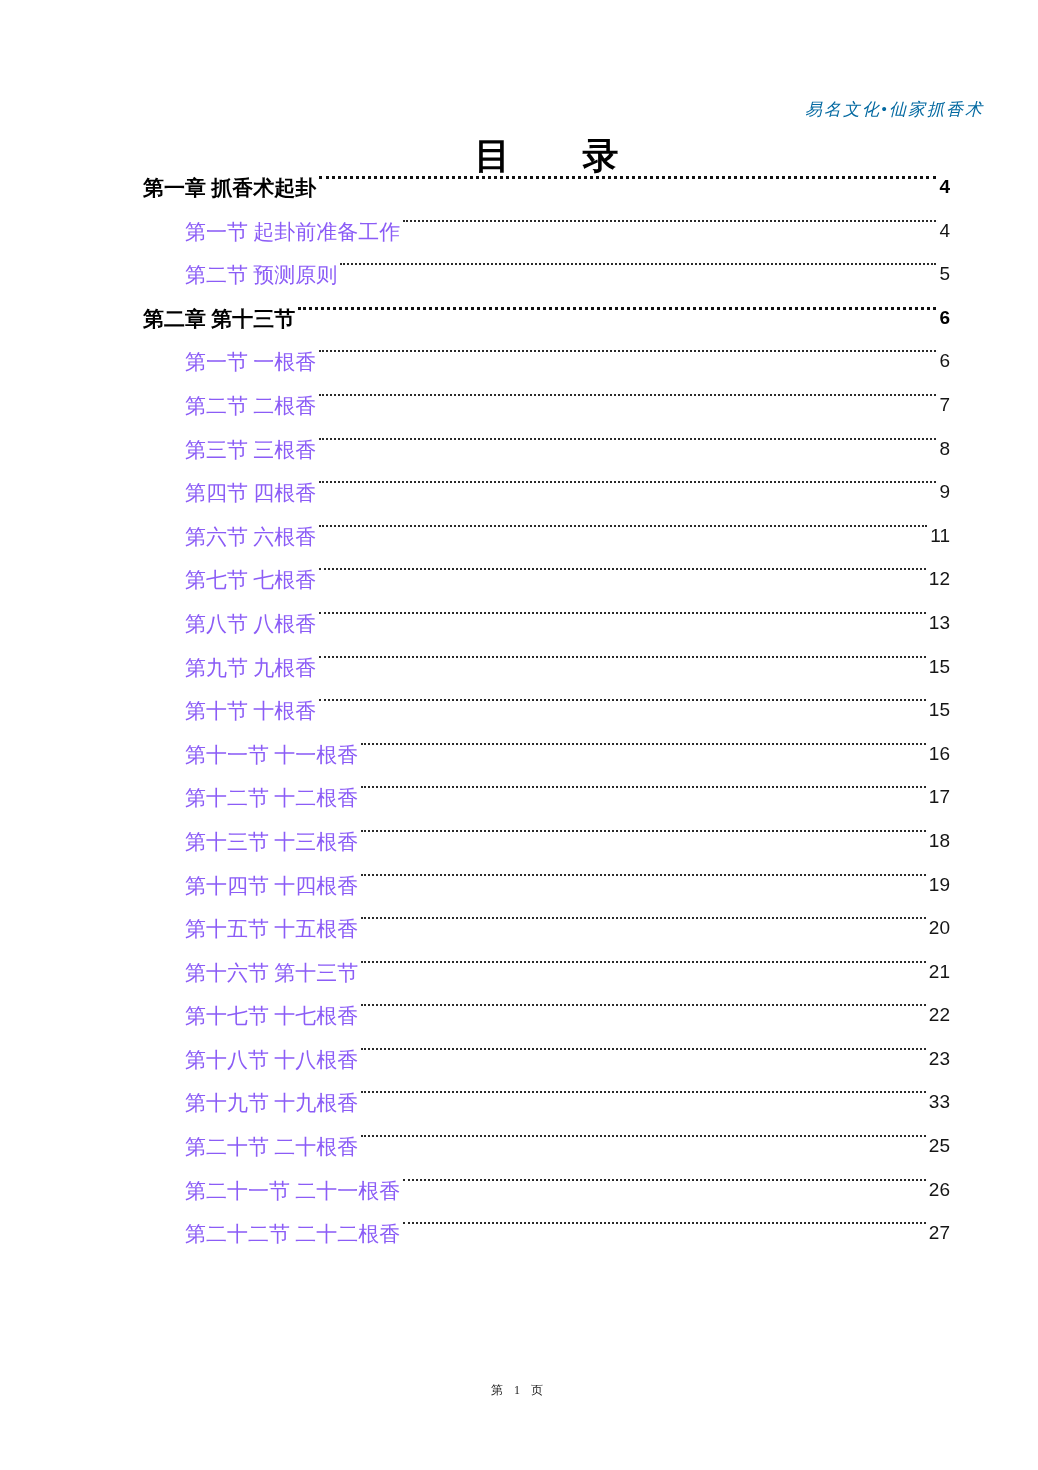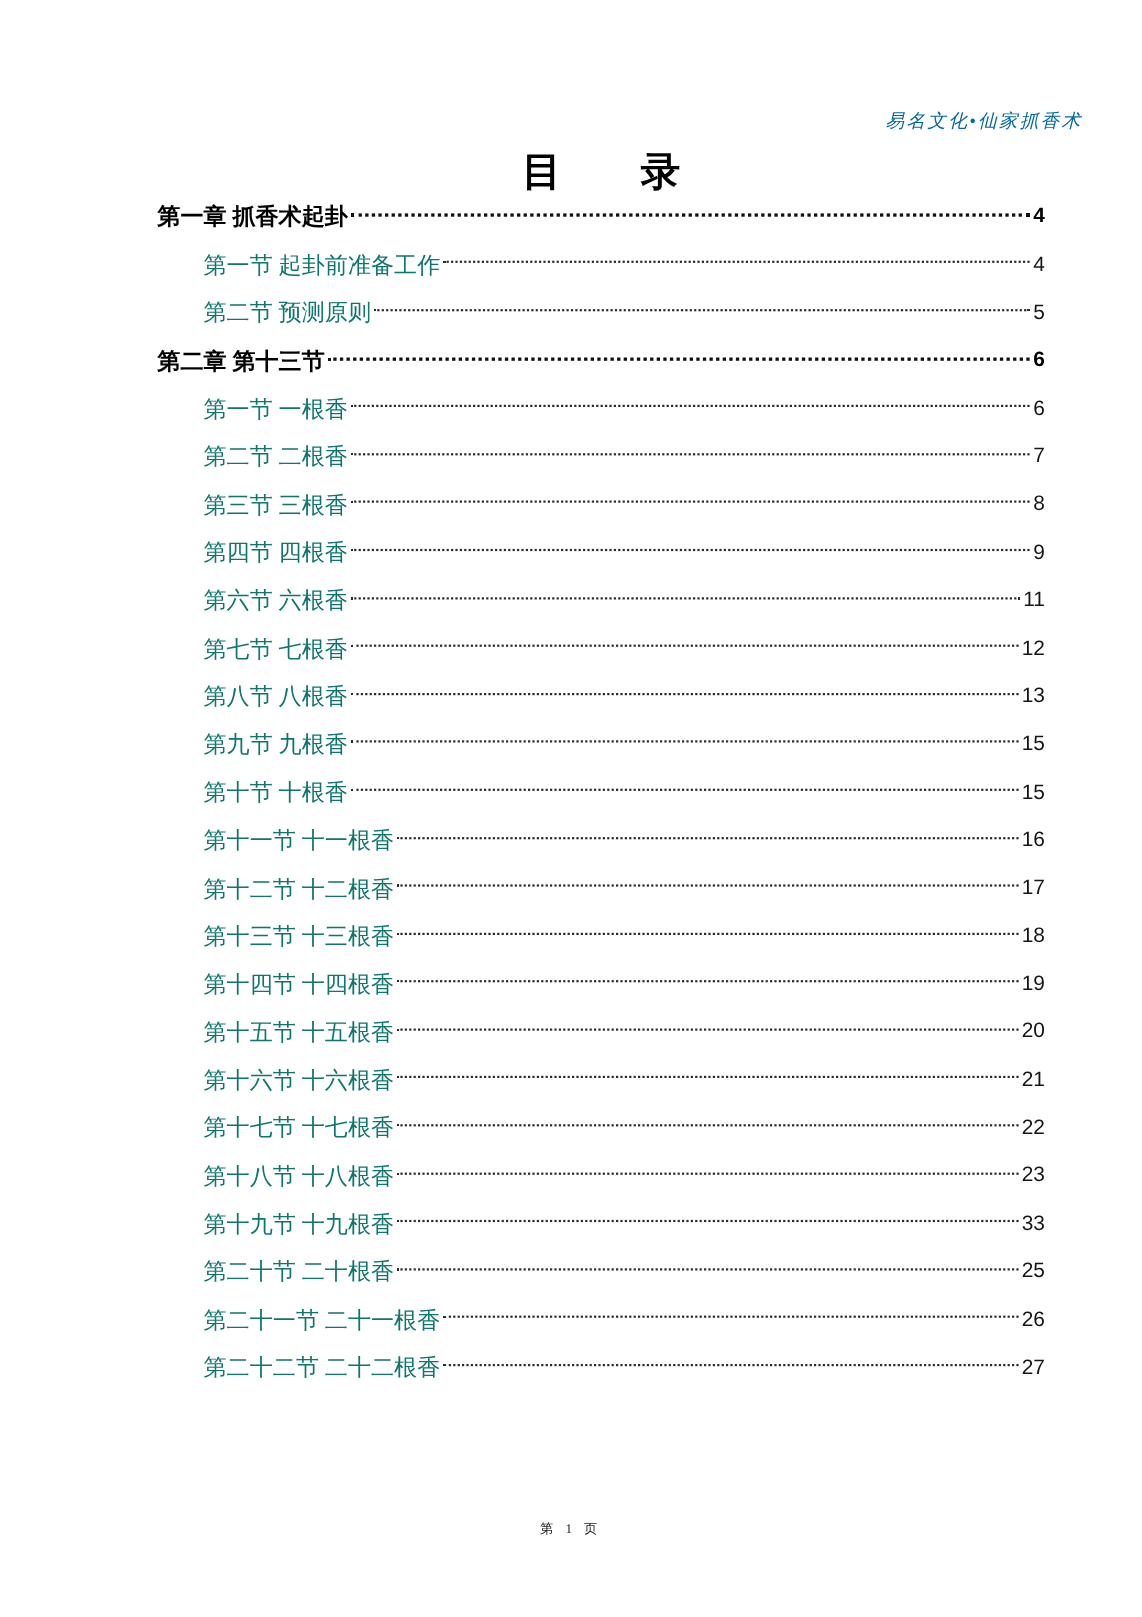--- a/index.html
+++ b/index.html
@@ -39,30 +39,30 @@
     white-space: pre;
   }
   .toc {
     position: absolute;
     top: 176px;
     left: 143px;
     right: 88px;
   }
   .toc-row {
     display: flex;
-    align-items: center;
+    align-items: flex-start;
     height: 43.6px;
     box-sizing: border-box;
     cursor: pointer;
   }
   .toc-label {
     font-size: 21px;
     line-height: 1.2;
     white-space: nowrap;
-    color: #0f766e;
+    color: #8b5cf6;
   }
   .toc-leader {
     flex: 1;
     border-bottom: 2px dotted #2a2a2a;
     margin: 0 3px 6px 3px;
     min-width: 20px;
   }
   .toc-page {
     font-family: "Liberation Sans", sans-serif;
     font-size: 19px;
@@ -208,21 +208,21 @@
     <span class="toc-page">19</span>
   </div>
 
   <div class="toc-row section">
     <span class="toc-label">第十五节 十五根香</span>
     <span class="toc-leader"></span>
     <span class="toc-page">20</span>
   </div>
 
   <div class="toc-row section">
-    <span class="toc-label">第十六节 十六根香</span>
+    <span class="toc-label">第十六节 第十三节</span>
     <span class="toc-leader"></span>
     <span class="toc-page">21</span>
   </div>
 
   <div class="toc-row section">
     <span class="toc-label">第十七节 十七根香</span>
     <span class="toc-leader"></span>
     <span class="toc-page">22</span>
   </div>
 

